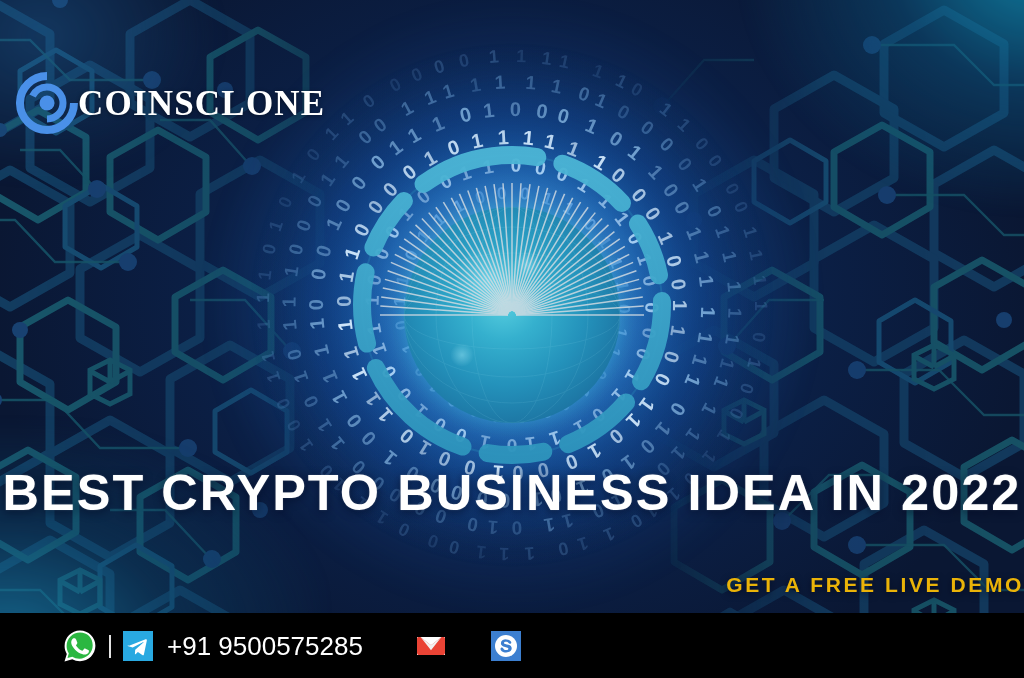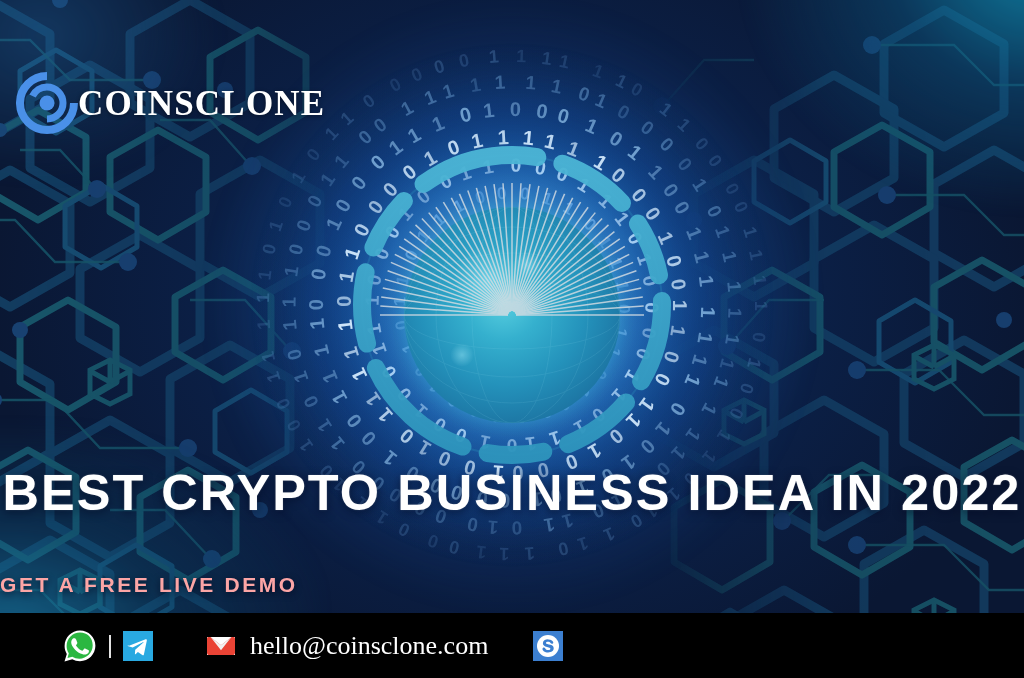--- a/index.html
+++ b/index.html
@@ -87,23 +87,23 @@
     font-size:50px;
     line-height:1;
     color:#ffffff;
     letter-spacing:2.0px;
     transform:scaleX(1.01);
     text-shadow:0 2px 10px rgba(0,10,35,.7), 0 0 2px rgba(255,255,255,.25);
     white-space:nowrap;
   }
   .subhead {
     position:absolute; left:0; right:0; top:573px;
-    text-align:left;
+    text-align:right;
     font-family:"Liberation Sans", sans-serif;
-    font-weight:700; font-size:21px; color:#fca5a5;
+    font-weight:700; font-size:21px; color:#eab308;
     letter-spacing:2.6px;
     text-shadow:0 2px 7px rgba(0,8,28,.75);
     white-space:nowrap;
   }
 
   
   .footer {
     position:absolute; left:0; right:0; bottom:0; height:65px;
     background:#000000;
     display:flex; align-items:center;
@@ -721,32 +721,32 @@
       <svg class="ico ico-wa" viewBox="0 0 34 34" xmlns="http://www.w3.org/2000/svg">
         <path d="M17 1.6C8.5 1.6 1.6 8.5 1.6 17c0 2.9.8 5.6 2.2 7.9L1.5 32.5l7.8-2.2c2.2 1.2 4.8 1.9 7.7 1.9 8.5 0 15.4-6.9 15.4-15.4S25.5 1.6 17 1.6z" fill="#fff"></path>
         <path d="M17 3.6C9.6 3.6 3.6 9.6 3.6 17c0 2.7.8 5.2 2.2 7.3l-1.3 4.7 4.8-1.3c2 1.3 4.4 2 7 2 7.4 0 13.4-6 13.4-13.4S24.4 3.6 17 3.6z" fill="#2bb741"></path>
         <path d="M12.6 9.9c-.3-.7-.6-.7-.9-.7h-.8c-.3 0-.8.1-1.2.6s-1.5 1.5-1.5 3.6 1.6 4.2 1.8 4.5c.2.3 3 4.8 7.4 6.5 3.7 1.4 4.5 1.2 5.3 1.1.8-.1 2.5-1 2.9-2s.4-1.8.3-2c-.1-.2-.4-.3-.9-.5s-2.5-1.3-2.9-1.4c-.4-.2-.7-.2-1 .2s-1.1 1.4-1.3 1.7c-.2.3-.5.3-.9.1s-1.8-.7-3.4-2.1c-1.3-1.1-2.1-2.5-2.4-2.9s0-.6.2-.8c.2-.2.4-.5.6-.8.2-.3.3-.4.4-.7.1-.3.1-.5 0-.7-.1-.2-.9-2.3-1.2-3.1z" fill="#fff"></path>
       </svg>
       <span class="sep">|</span>
       <svg class="ico ico-tg" viewBox="0 0 30 30" xmlns="http://www.w3.org/2000/svg">
         <rect width="30" height="30" fill="#29a9e1"></rect>
         <path d="M5.4 14.9l17.2-6.6c.8-.3 1.5.2 1.2 1.4l-2.9 13.7c-.2 1-.8 1.2-1.6.7l-4.4-3.2-2.1 2c-.2.2-.4.4-.9.4l.3-4.5 8.2-7.4c.4-.3-.1-.5-.6-.2L9.7 16.5l-4.3-1.3c-.9-.3-.9-.9.0-1.3z" fill="#fff"></path>
       </svg>
+      <span class="c-text phone">+91 9500575285</span>
     </div>
 
     <div class="contact c-mail">
       <svg class="ico ico-gm" viewBox="0 0 30 30" xmlns="http://www.w3.org/2000/svg">
         <rect x="1" y="6" width="28" height="18" fill="#ffffff"></rect>
         <path d="M1 6h3.6L15 14.4 25.4 6H29v2.4L15 19.2 1 8.4z" fill="#e8e8e8"></path>
         <path d="M1 7.6C1 6.6 1.8 6 2.6 6h1.8l10.6 8.3V24H3.2C2 24 1 23.1 1 21.9z" fill="#ea4335"></path>
         <path d="M29 7.6c0-1-.8-1.6-1.6-1.6h-1.8L15 14.3V24h11.8c1.2 0 2.2-.9 2.2-2.1z" fill="#ea4335"></path>
         <path d="M4.6 6l10.4 8.3L25.4 6 15 19.3z" fill="#f1f1f1"></path>
         <path d="M1 8.2v13.7C1 23.1 2 24 3.2 24h2.3V10.5z" fill="#f8f8f8" opacity="0"></path>
       </svg>
-      <span class="c-text">hello@coinsclone.com</span>
     </div>
 
     <div class="contact c-skype">
       <svg class="ico ico-sk" viewBox="0 0 30 30" xmlns="http://www.w3.org/2000/svg">
         <rect width="30" height="30" fill="#3c7fd0"></rect>
         <circle cx="15" cy="15" r="11" fill="#ffffff"></circle>
         <path d="M15.2 8.3c-3.1 0-5.3 1.5-5.3 3.9 0 1.4.7 2.5 2.4 3.2 1.1.5 2.4.7 3.4 1 1.2.3 1.7.7 1.7 1.3 0 .8-.8 1.3-2.1 1.3-1.7 0-2.4-.7-3-1.6-.4-.6-.7-.9-1.4-.9-.8 0-1.4.6-1.4 1.4 0 1.7 2.2 3.5 5.6 3.5 3.4 0 5.6-1.6 5.6-4.1 0-1.8-1.1-2.9-3.2-3.5-1.1-.3-2.3-.5-3.3-.8-.8-.2-1.2-.6-1.2-1.1 0-.7.7-1.2 1.9-1.2 1.4 0 2.1.5 2.7 1.3.4.5.7.8 1.3.8.8 0 1.4-.5 1.4-1.3 0-1.5-2-3.1-5.1-3.1z" fill="#3c7fd0"></path>
       </svg>
     </div>
   </div>

